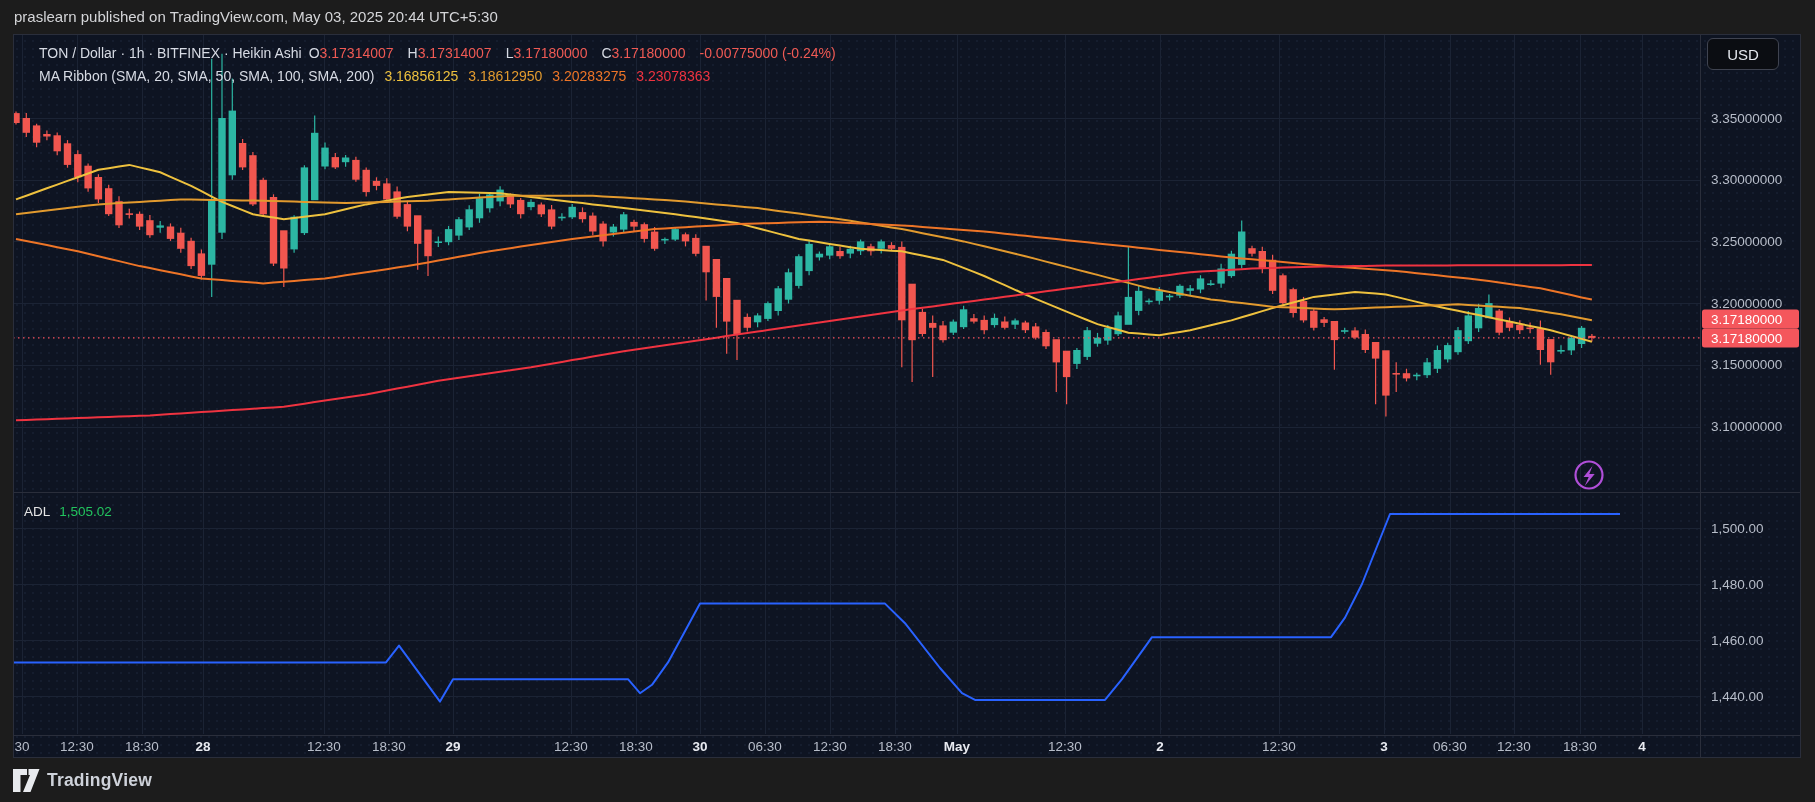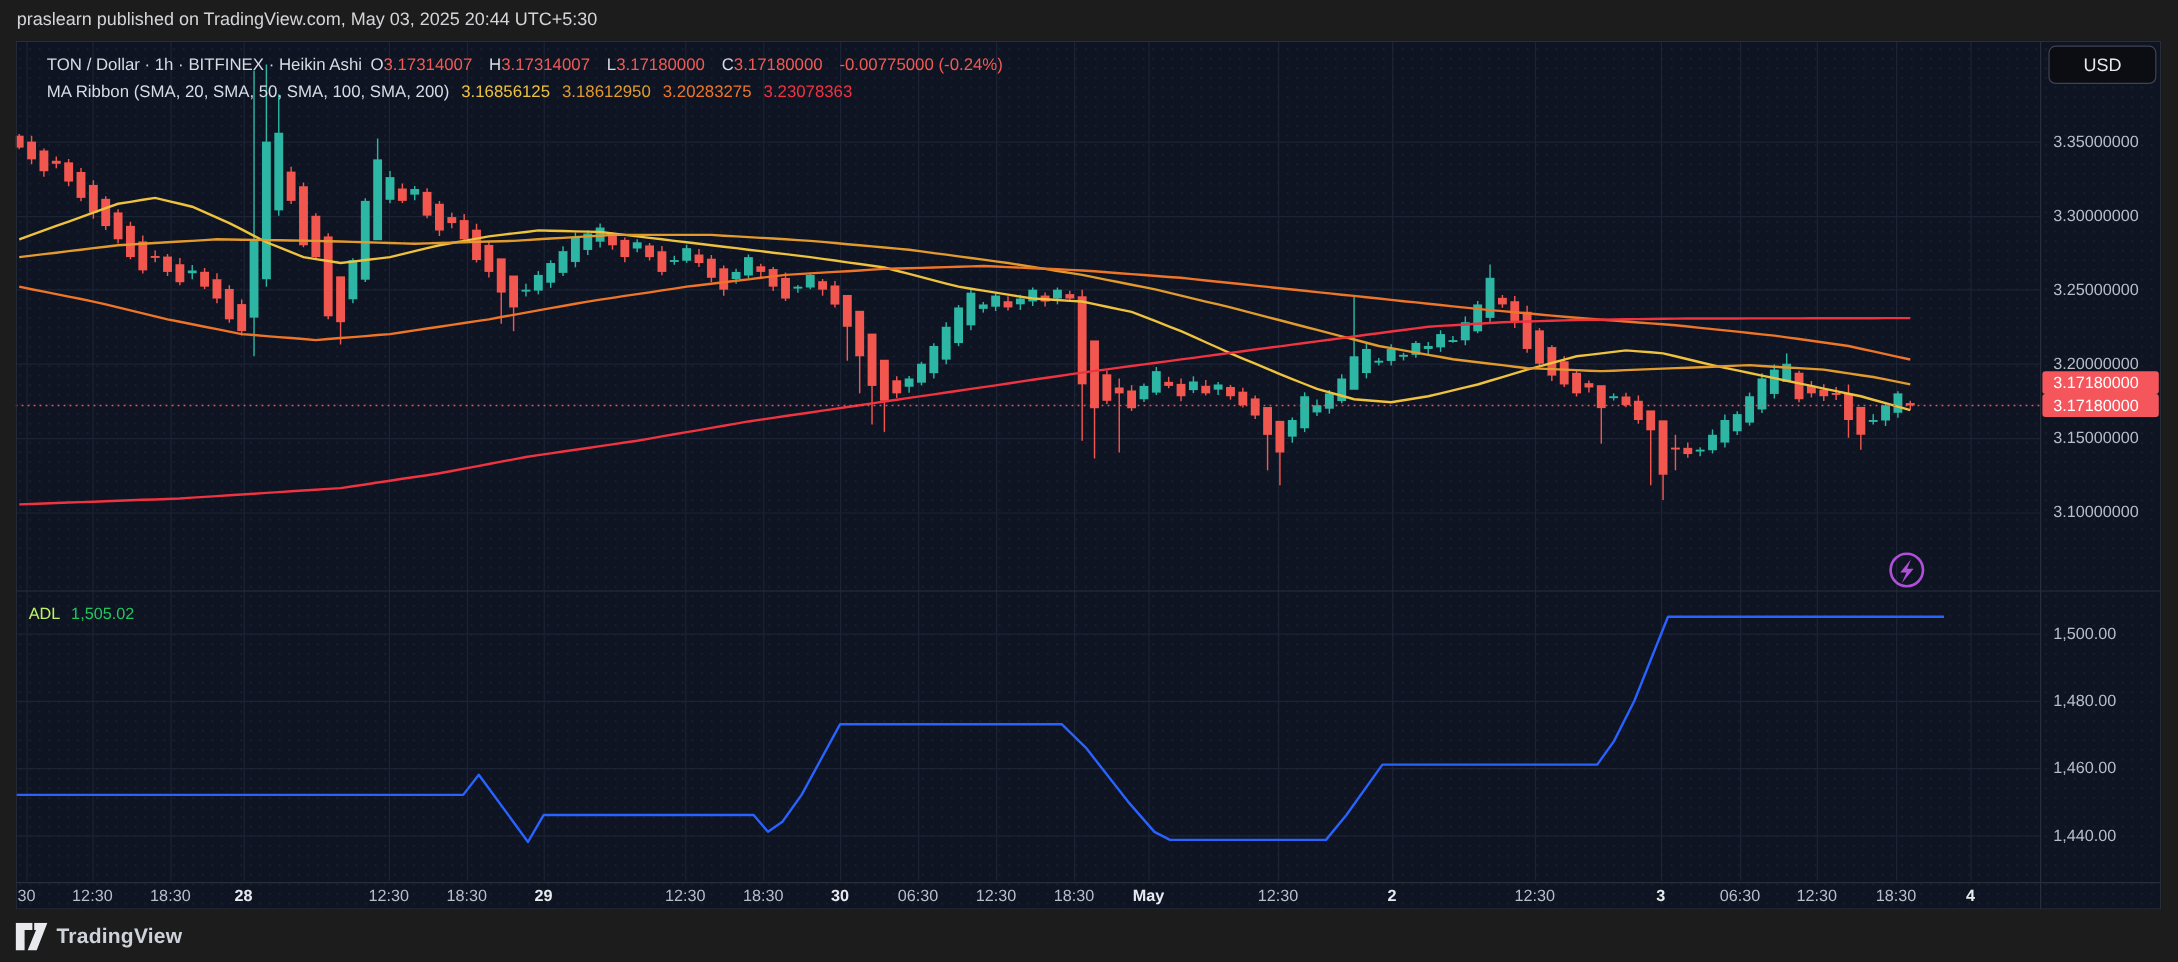--- a/index.html
+++ b/index.html
@@ -8,25 +8,25 @@
   .stage{position:relative;width:1815px;height:802px;background:#1c1c1c;overflow:hidden;
          font-family:"Liberation Sans",sans-serif;}
   .topbar{position:absolute;left:0;top:0;width:1545px;height:33px;background:#1c1c1c;
           color:#d4d5d8;font-size:15px;line-height:33px;padding-left:14px;}
   .bottombar{position:absolute;left:0;top:758px;width:1558px;height:44px;background:#1c1c1c;
              display:flex;align-items:center;padding-left:13px;}
   .bottombar .tv-text{color:#ced2da;font-size:17.5px;font-weight:600;margin-left:7px;letter-spacing:.2px;}
   #chart-svg{position:absolute;left:13px;top:34px;}
   .hdr{position:absolute;left:25px;font-size:14px;color:#d7dbe4;white-space:nowrap;z-index:5;margin-left:14px;}
   .hdr span{margin-right:7px;}
-  .usd-btn{position:absolute;left:1707px;top:38px;width:90px;height:32px;background:#0b0d12;
+  .usd-btn{position:absolute;left:1707px;top:38px;width:72px;height:32px;background:#0b0d12;
            border:1px solid #3f4350;border-radius:6px;color:#e4e7ee;font-size:15px;
            display:flex;align-items:center;justify-content:center;z-index:5;}
   .adl-row{position:absolute;left:24px;top:504px;font-size:13.5px;z-index:5;white-space:nowrap;}
-  .adl-row .adl-name{color:#bef264;margin-right:9px;margin-top:20px;}
+  .adl-row .adl-name{color:#e5e5e5;margin-right:9px;margin-top:20px;}
 </style>
 </head>
 <body>
 
 <div class="stage">
 
   <div class="topbar">
     <span>praslearn published on TradingView.com, May 03, 2025 20:44 UTC+5:30</span>
   </div>
 

